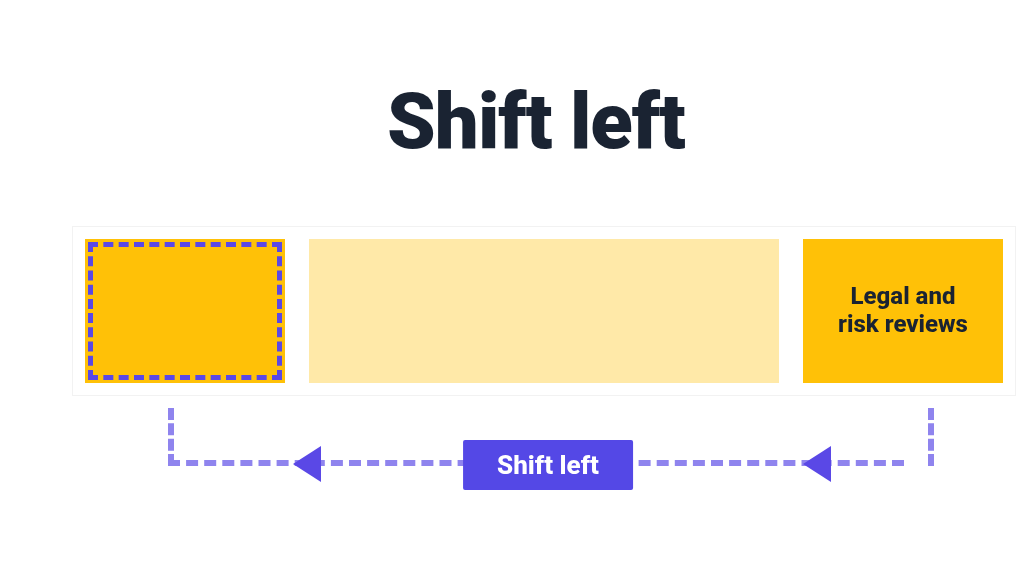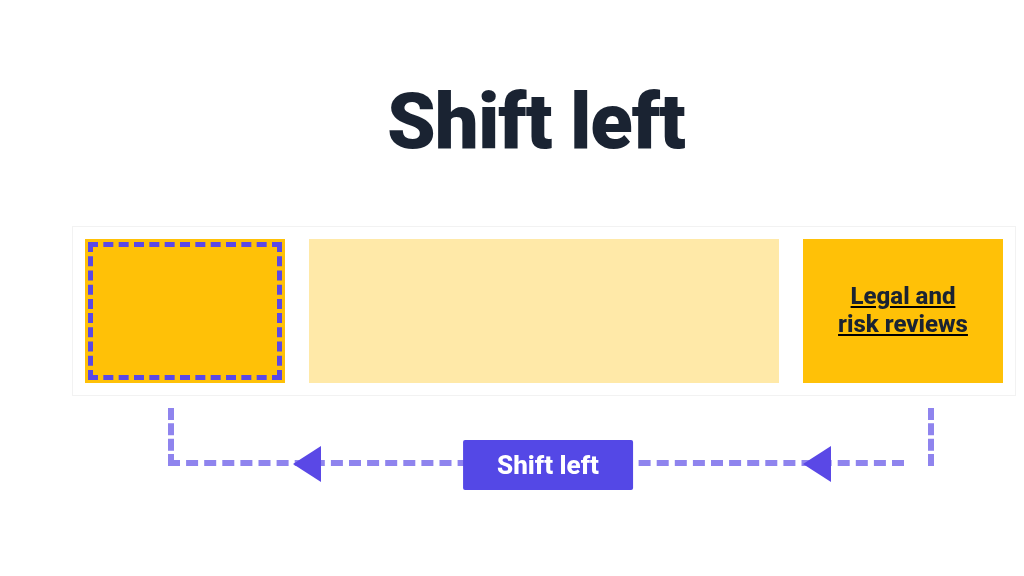--- a/index.html
+++ b/index.html
@@ -23,21 +23,20 @@
       letter-spacing: -1px;
     }
     .bar {
       position: absolute;
       top: 190px;
       left: 36px;
       right: 20px;
       height: 170px;
       display: flex;
       border: 1px solid rgba(0,0,0,0.05);
-      text-decoration: underline;
     }
     .bar-left {
       width: 200px;
       background: #ffc107;
       position: relative;
     }
     .bar-left::after {
       content: '';
       position: absolute;
       inset: 3px;

